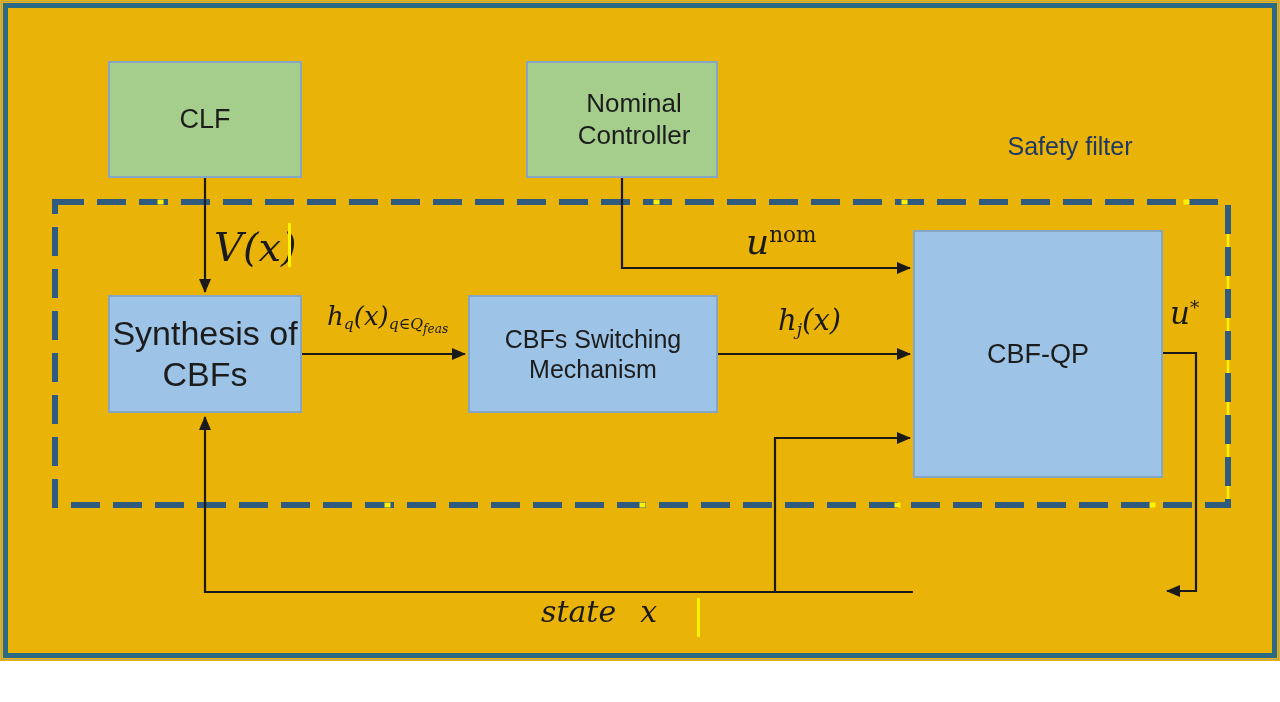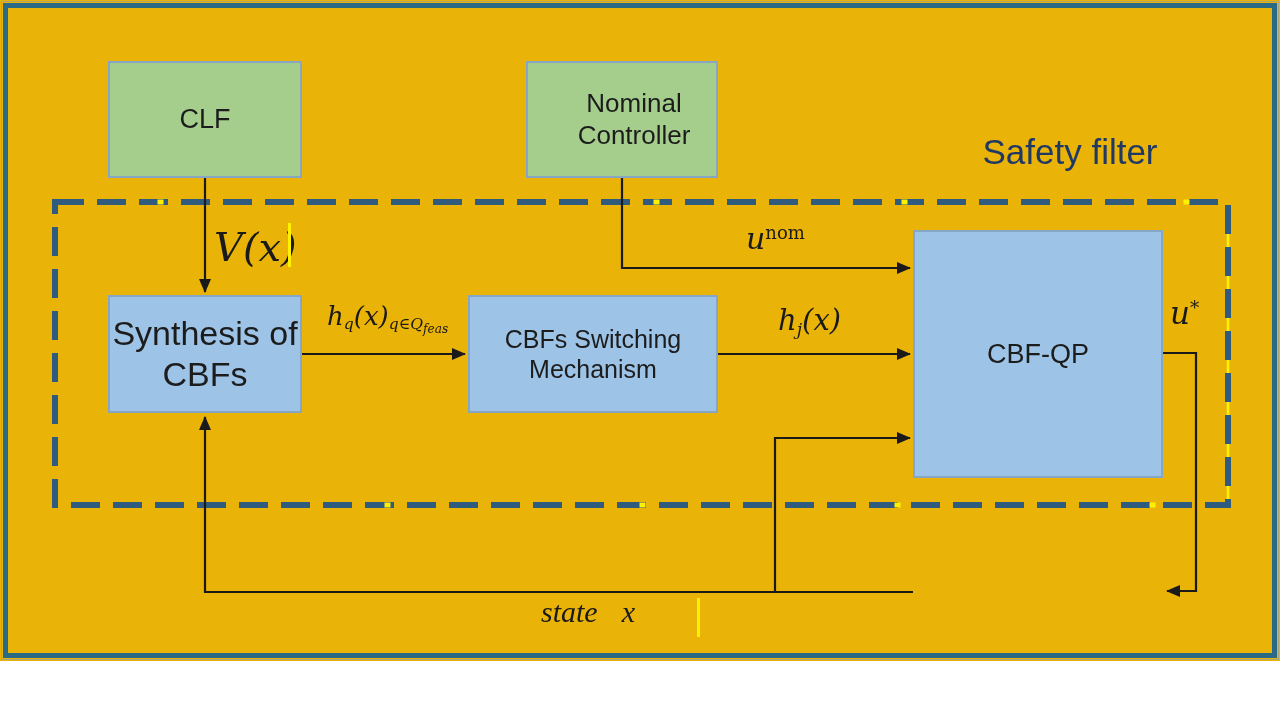--- a/index.html
+++ b/index.html
@@ -22,21 +22,21 @@
 
   #node-clf{left:108px; top:61px; width:194px; height:117px; font-size:27px;}
   #node-nominal{left:526px; top:61px; width:192px; height:117px; font-size:26px;padding-left:24px;}
   #node-synthesis{left:108px; top:295px; width:194px; height:118px; font-size:34px;}
   #node-switching{left:468px; top:295px; width:250px; height:118px; font-size:25px;}
   #node-cbfqp{left:913px; top:230px; width:250px; height:248px; font-size:27px;}
   #node-robot{left:913px; top:532px; width:250px; height:118px; font-size:26px;}
 
   #safety-title{
     position:absolute; left:935px; top:132px; width:270px; text-align:center;
-    font-size:35px; color:var(--title-text,#1f3864);
+    font-size:25px; color:var(--title-text,#1f3864);
   }
 
   svg#wires{position:absolute; left:0; top:0; width:1280px; height:702px;}
   .wire{stroke:var(--arrow,#1a1a1a); stroke-width:2.2; fill:none;}
   .dash-rect{
     stroke:var(--dash-border,#2e5b7e); stroke-width:6; fill:none;
     stroke-dasharray:29 13;
   }
   .hl{stroke:var(--highlight-yellow,#fff100); fill:var(--highlight-yellow,#fff100);}
   marker path{fill:var(--arrow,#1a1a1a);}
@@ -44,25 +44,25 @@
   .math{
     position:absolute; font-family:"DejaVu Serif", serif; font-style:italic;
     color:#1a1a1a; line-height:1;
   }
   .m-sub{font-size:0.60em; vertical-align:-0.28em;}
   .m-subsub{font-size:0.78em; vertical-align:-0.30em;}
   .m-sup{font-size:0.60em; vertical-align:0.55em;}
   .upright{font-style:normal;}
 
   #label-vx{left:214px; top:227px; font-size:40px;font-style:italic;}
-  #label-unom{left:746px; top:224px; font-size:30px;}
+  #label-unom{left:746px; top:224px; font-size:36px;}
   #label-hq{left:303px; top:303px; font-size:26px;padding-left:24px;}
   #label-hj{left:778px; top:306px; font-size:29px;}
   #label-ustar{left:1170px; top:298px; font-size:31px;}
-  #label-state{left:541px; top:597px; font-size:30px;font-family:Liberation Serif, serif;}
+  #label-state{left:541px; top:597px; font-size:30px;}
   #label-state .state-var{margin-left:24px;}
 
   .cursor-bar{position:absolute; width:3px; background:var(--highlight-yellow,#fff100);}
   #cursor-vx{left:288px; top:223px; height:44px;}
   #cursor-state{left:697px; top:598px; height:39px;}
 </style>
 </head>
 <body>
 
 <div id="stage">

